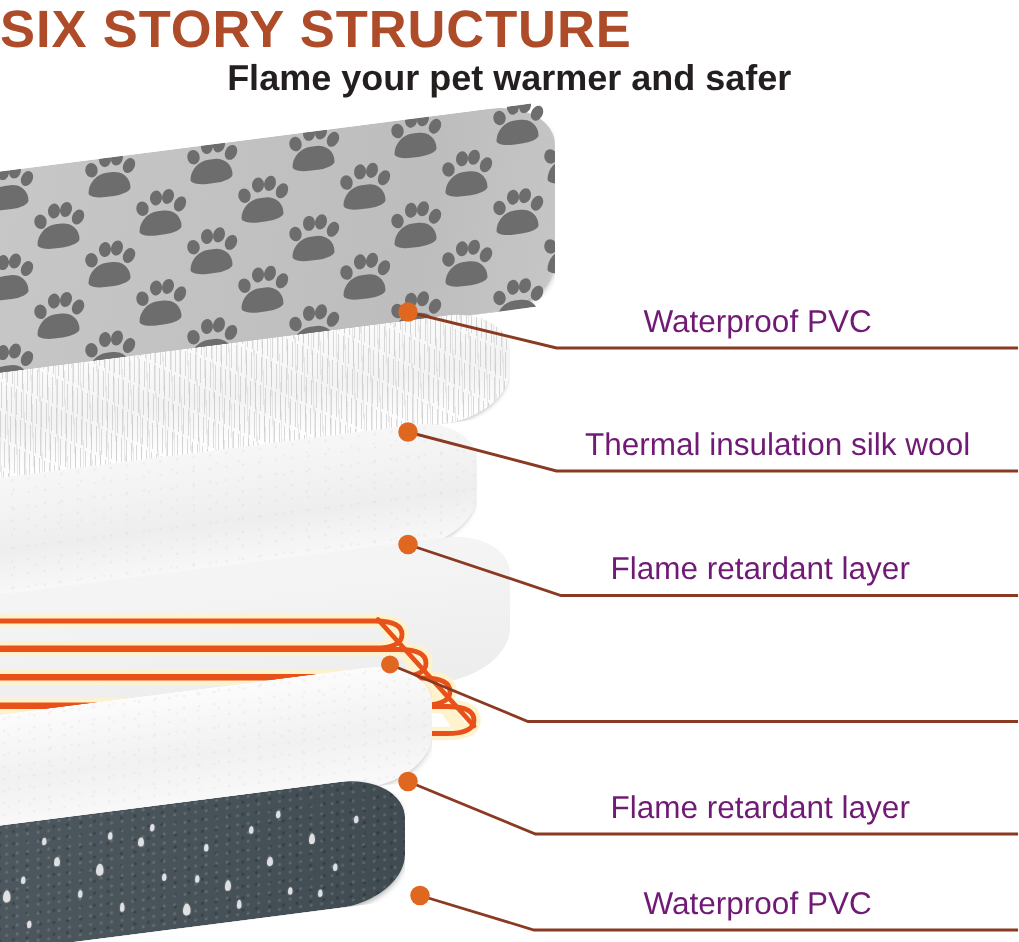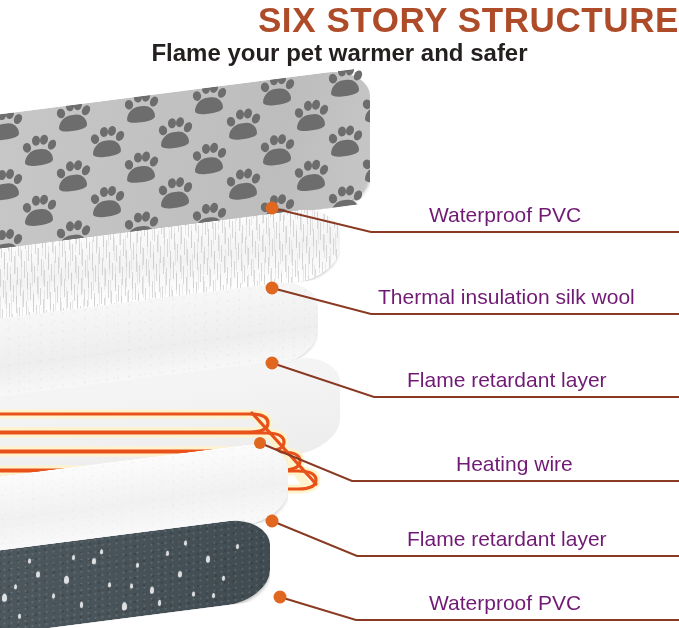--- a/index.html
+++ b/index.html
@@ -21,21 +21,21 @@
     position: absolute;
     top: 0; left: 0;
     width: 679px;
     height: 92px;
   }
   #main-title {
     position: absolute;
     top: 0px;
     left: 0;
     width: 679px;
-    text-align: right;
+    text-align: left;
     font-size: 35px;
     font-weight: bold;
     letter-spacing: 0.6px;
     color: #ae4c2a;
     line-height: 40px;
     white-space: nowrap;
   }
   #subtitle {
     position: absolute;
     top: 38px;
@@ -555,24 +555,23 @@
         <circle cx="272" cy="288" r="6.5"></circle>
         <circle cx="272" cy="363" r="6.5"></circle>
         <circle cx="260" cy="443" r="6.0"></circle>
         <circle cx="272" cy="521" r="6.5"></circle>
         <circle cx="280" cy="597" r="6.5"></circle>
       </g>
     </svg>
 
     <div class="callout-label" style="left:429px; top:203px;">Waterproof PVC</div>
 
-    <div class="callout-label" style="left:378px; top:285px;">Thermal insulation silk wool</div>
+    <div class="callout-label" style="left:390px; top:285px;">Thermal insulation silk wool</div>
 
     <div class="callout-label" style="left:407px; top:368px;">Flame retardant layer</div>
 
-    <div class="callout-label" style="left:456px; top:452px;">Heating wire</div>
 
     <div class="callout-label" style="left:407px; top:527px;">Flame retardant layer</div>
 
     <div class="callout-label" style="left:429px; top:591px;">Waterproof PVC</div>
   </div>
 
 </div>
 
 </body></html>

